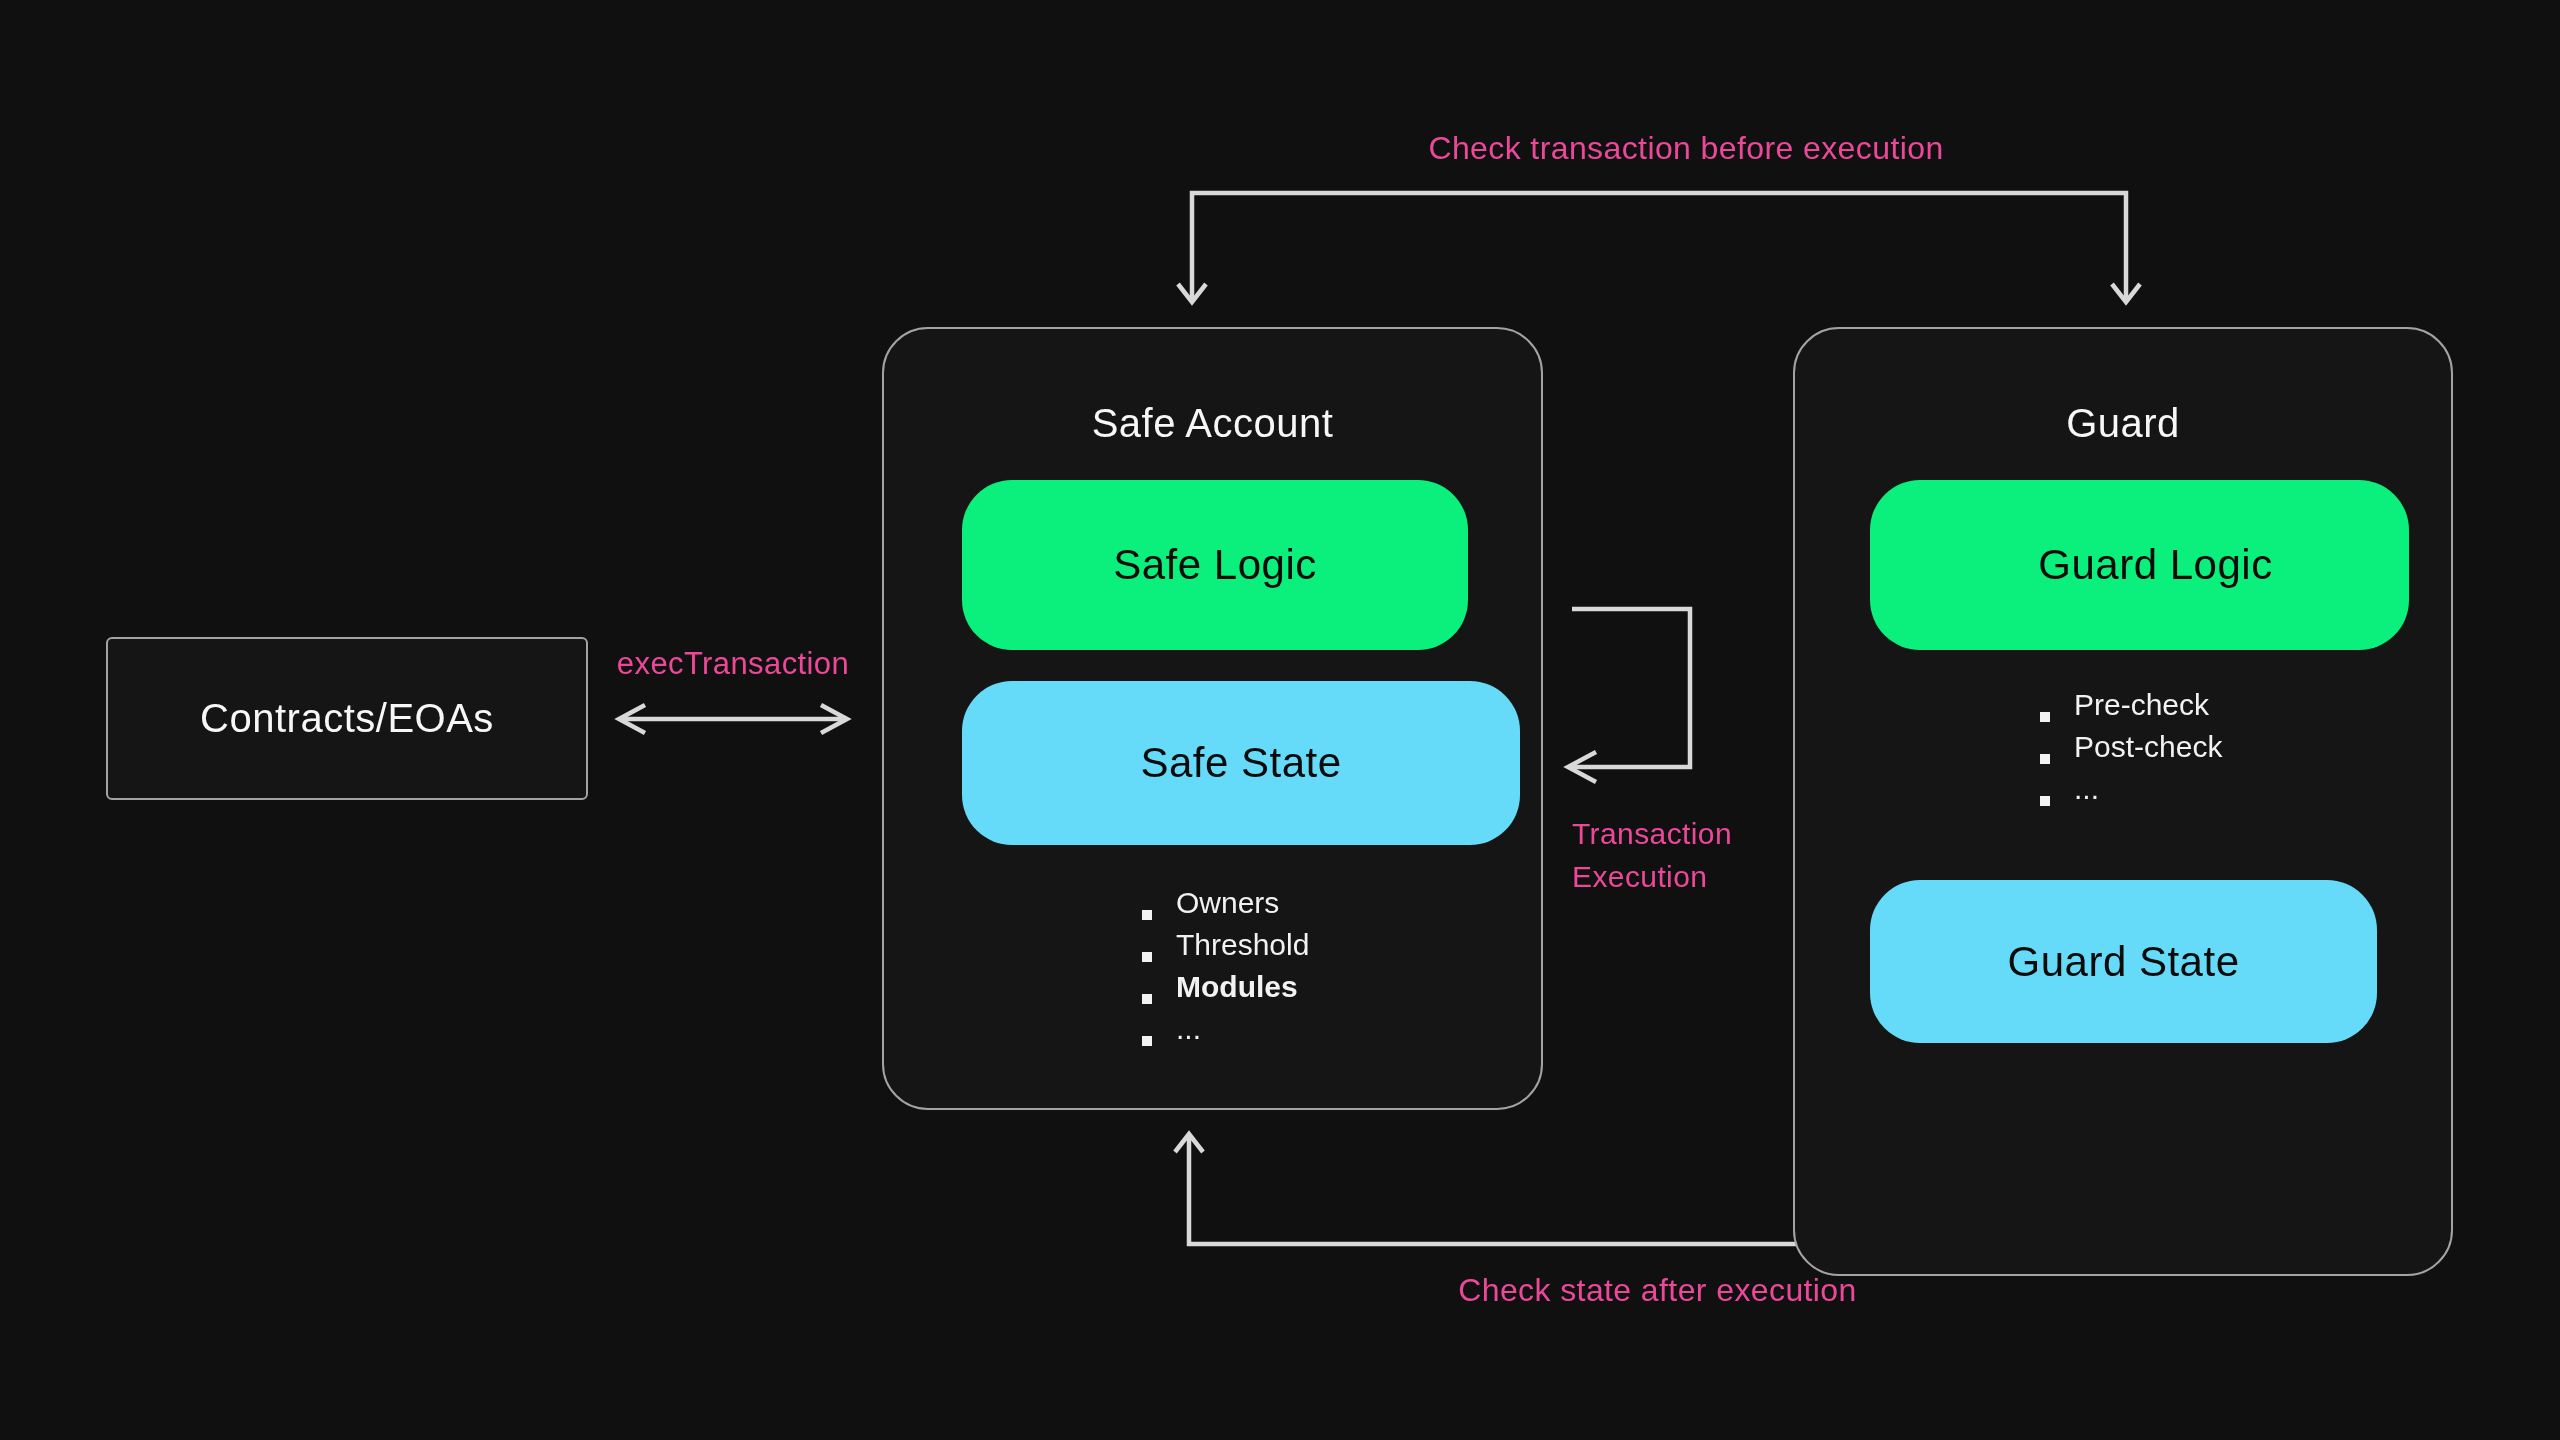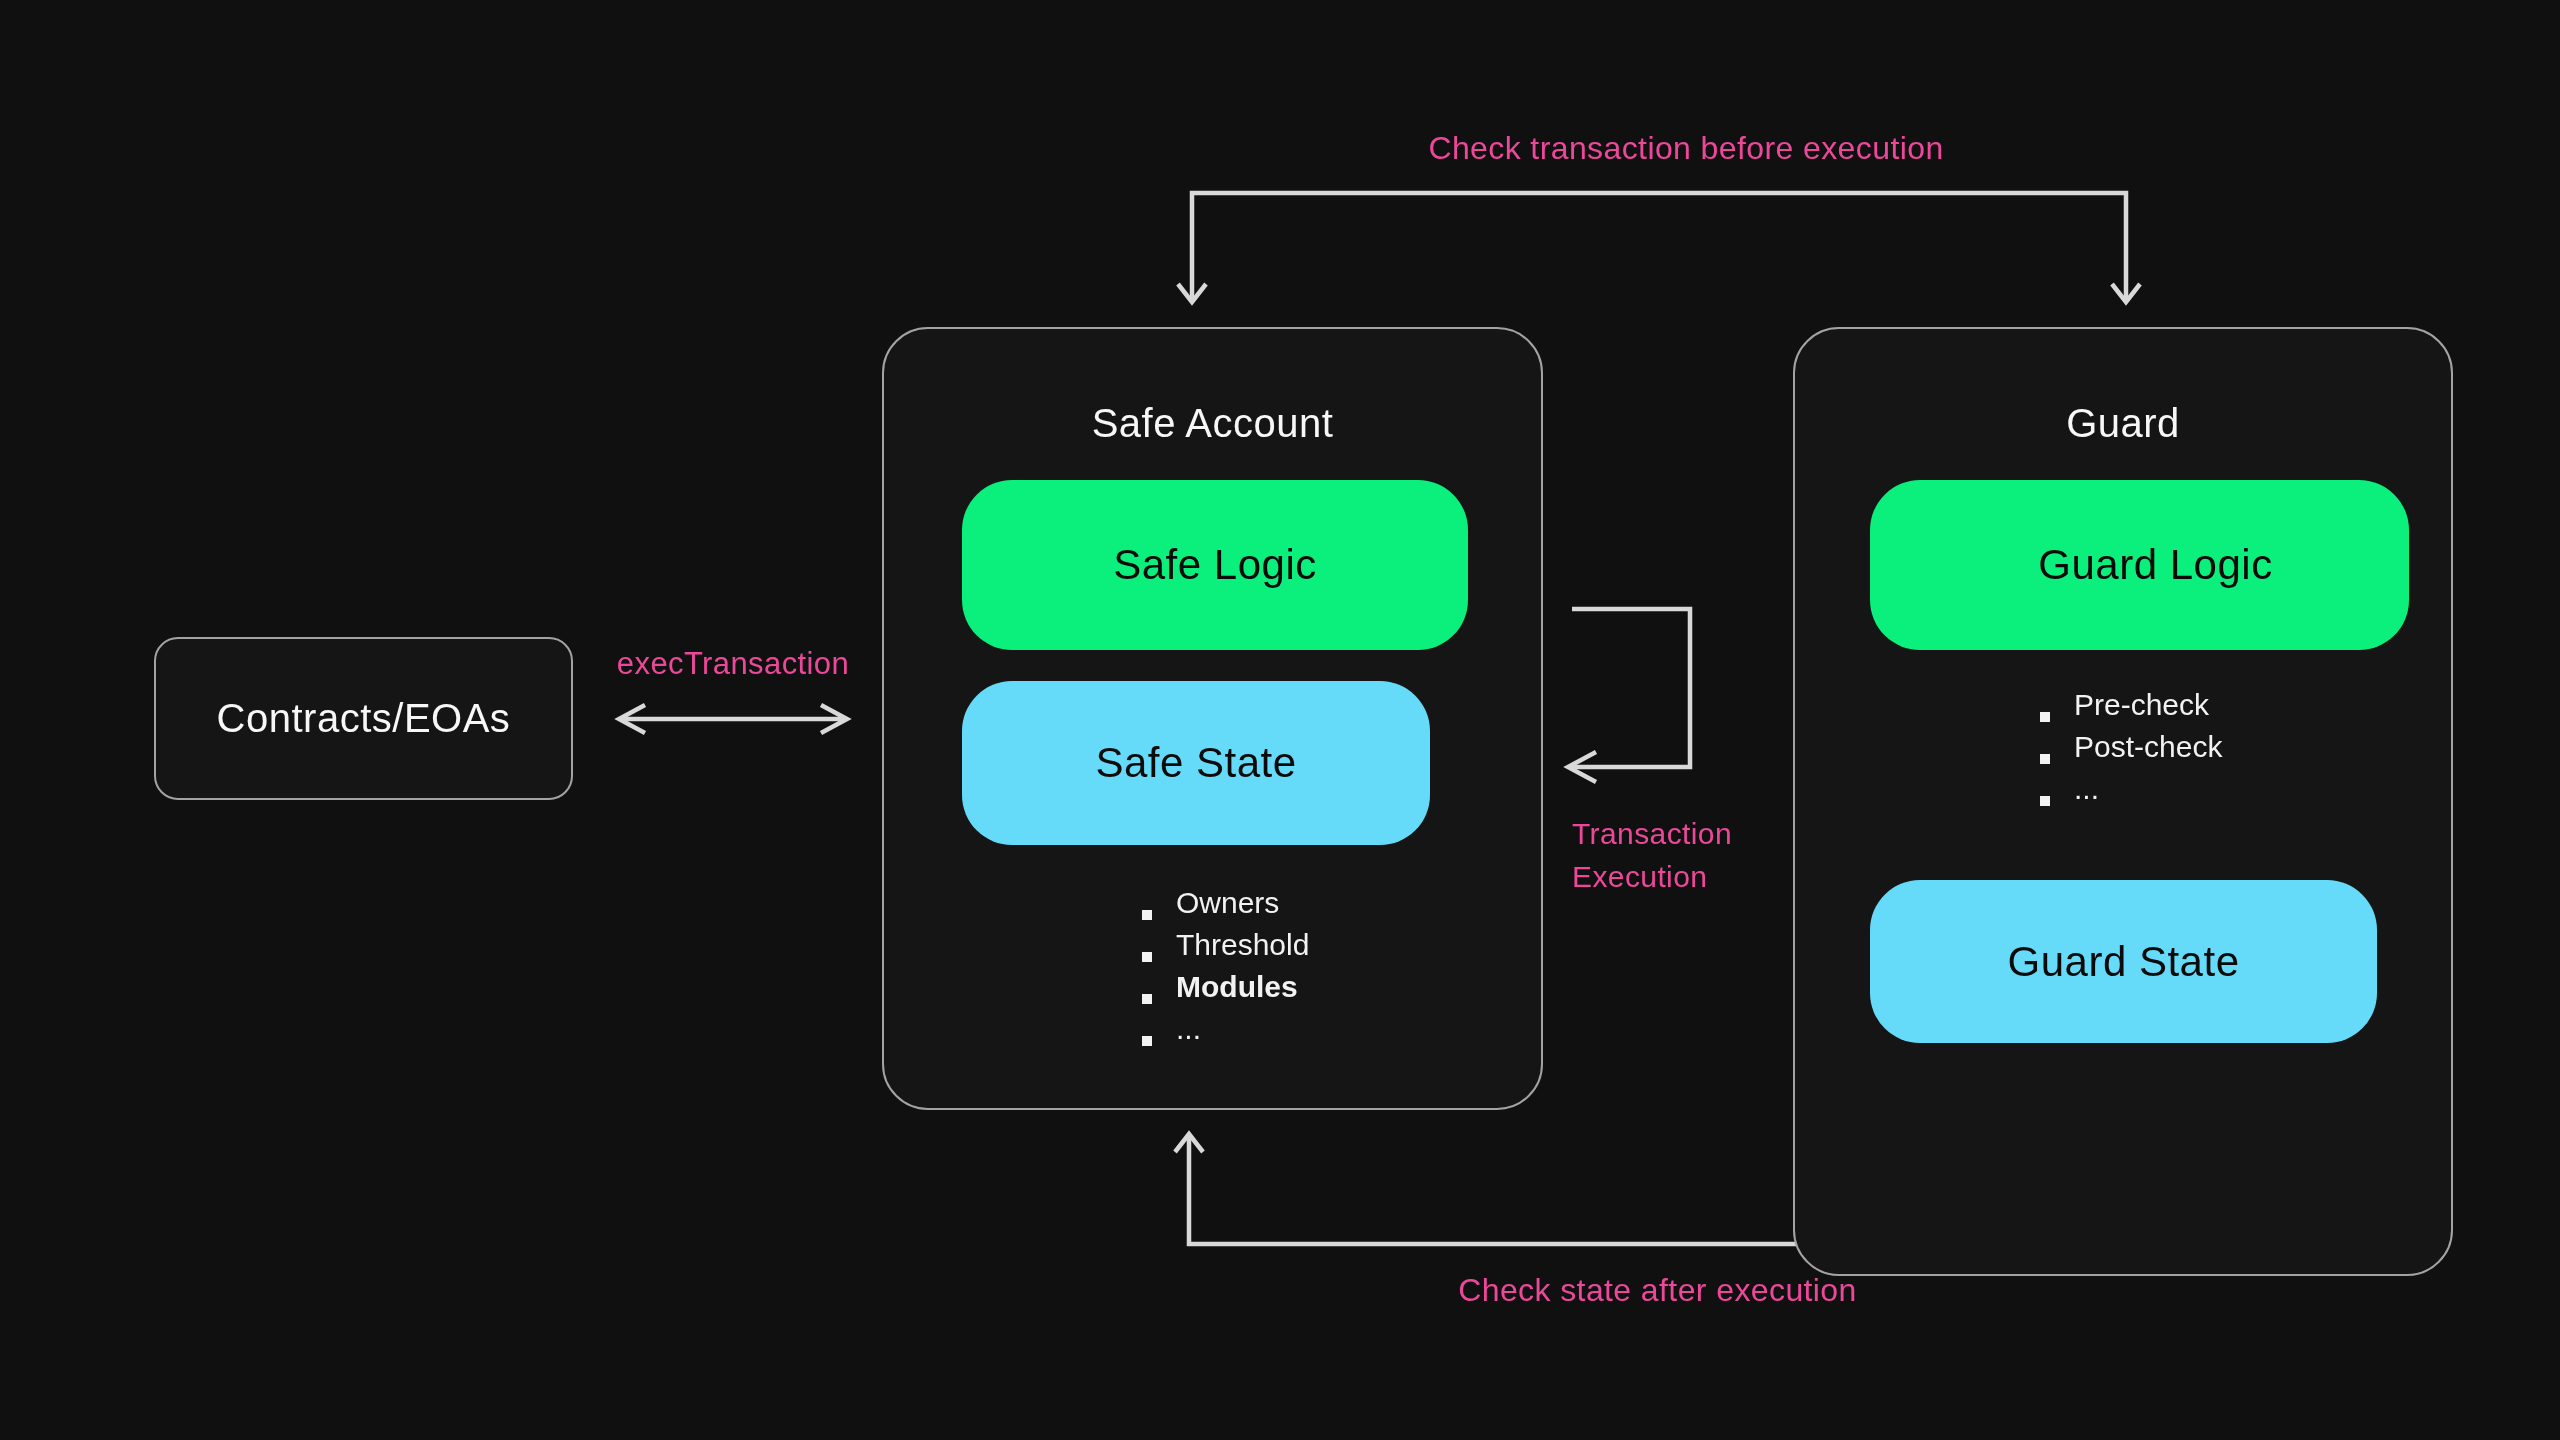--- a/index.html
+++ b/index.html
@@ -18,21 +18,21 @@
   }
 
   
   .frame {
     position: absolute;
     border: 2px solid #a3a3a3;
     border-radius: 46px;
     background: #151515;
     box-sizing: border-box;
   }
-  #contracts-box { left: 106px; top: 637px; width: 419px; height: 163px; border-radius: 24px; margin-left: 48px; }
+  #contracts-box { left: 106px; top: 637px; width: 482px; height: 163px; border-radius: 6px; }
   #safe-box      { left: 882px; top: 327px; width: 661px; height: 783px; }
   #guard-box     { left: 1793px; top: 327px; width: 660px; height: 949px; }
 
   .frame-title {
     position: absolute;
     left: 0; right: 0;
     top: 72px;
     text-align: center;
     color: #f7f7f7;
     font-size: 40px;
@@ -58,21 +58,21 @@
     align-items: center;
     justify-content: center;
     font-size: 42px;
     color: #0b0b0b;
     letter-spacing: 0.5px;
   }
   .pill.green { background: #0bef7c; }
   .pill.blue  { background: #66dbf9; }
 
   #safe-logic  { left: 78px;  top: 151px; width: 506px; height: 170px; }
-  #safe-state  { left: 78px;  top: 352px; width: 468px; height: 164px; }
+  #safe-state  { left: 78px;  top: 352px; width: 558px; height: 164px; }
   #guard-logic { left: 75px;  top: 151px; width: 507px; height: 170px; padding-left: 32px; }
   #guard-state { left: 75px;  top: 551px; width: 507px; height: 163px; }
 
   
   .bullets {
     position: absolute;
     color: #f2f2f2;
     font-size: 30px;
   }
   #safe-bullets  { left: 258px; top: 549px; }

